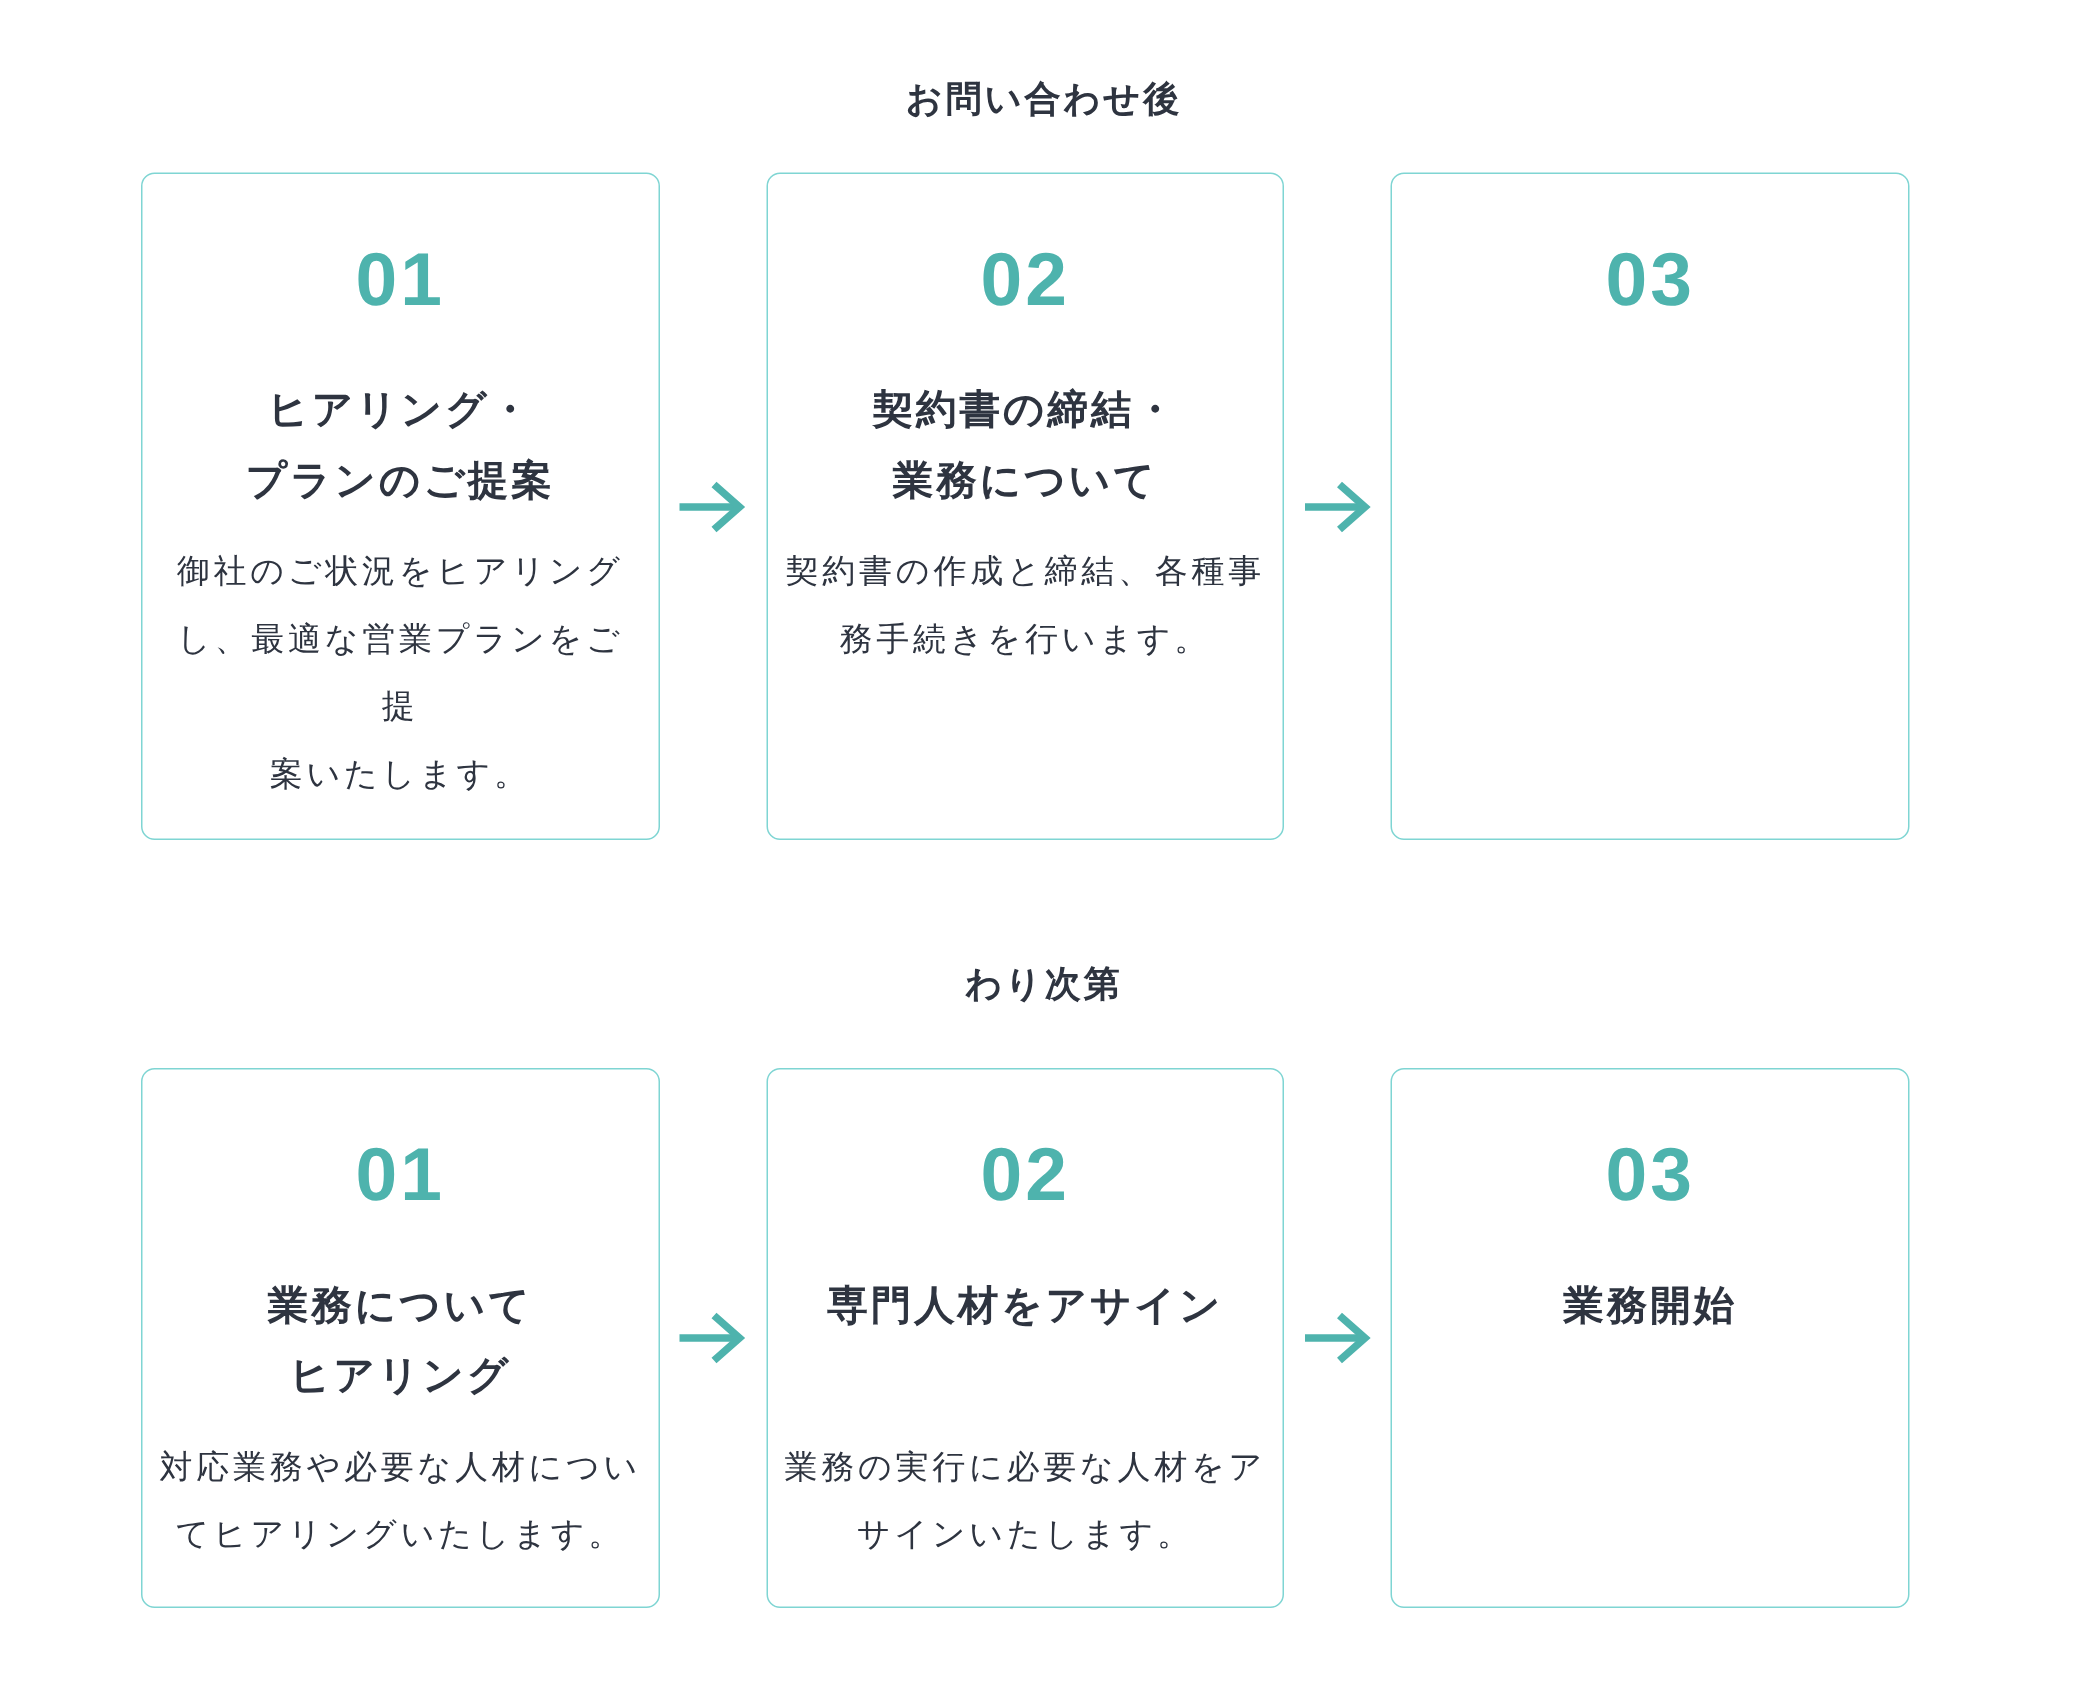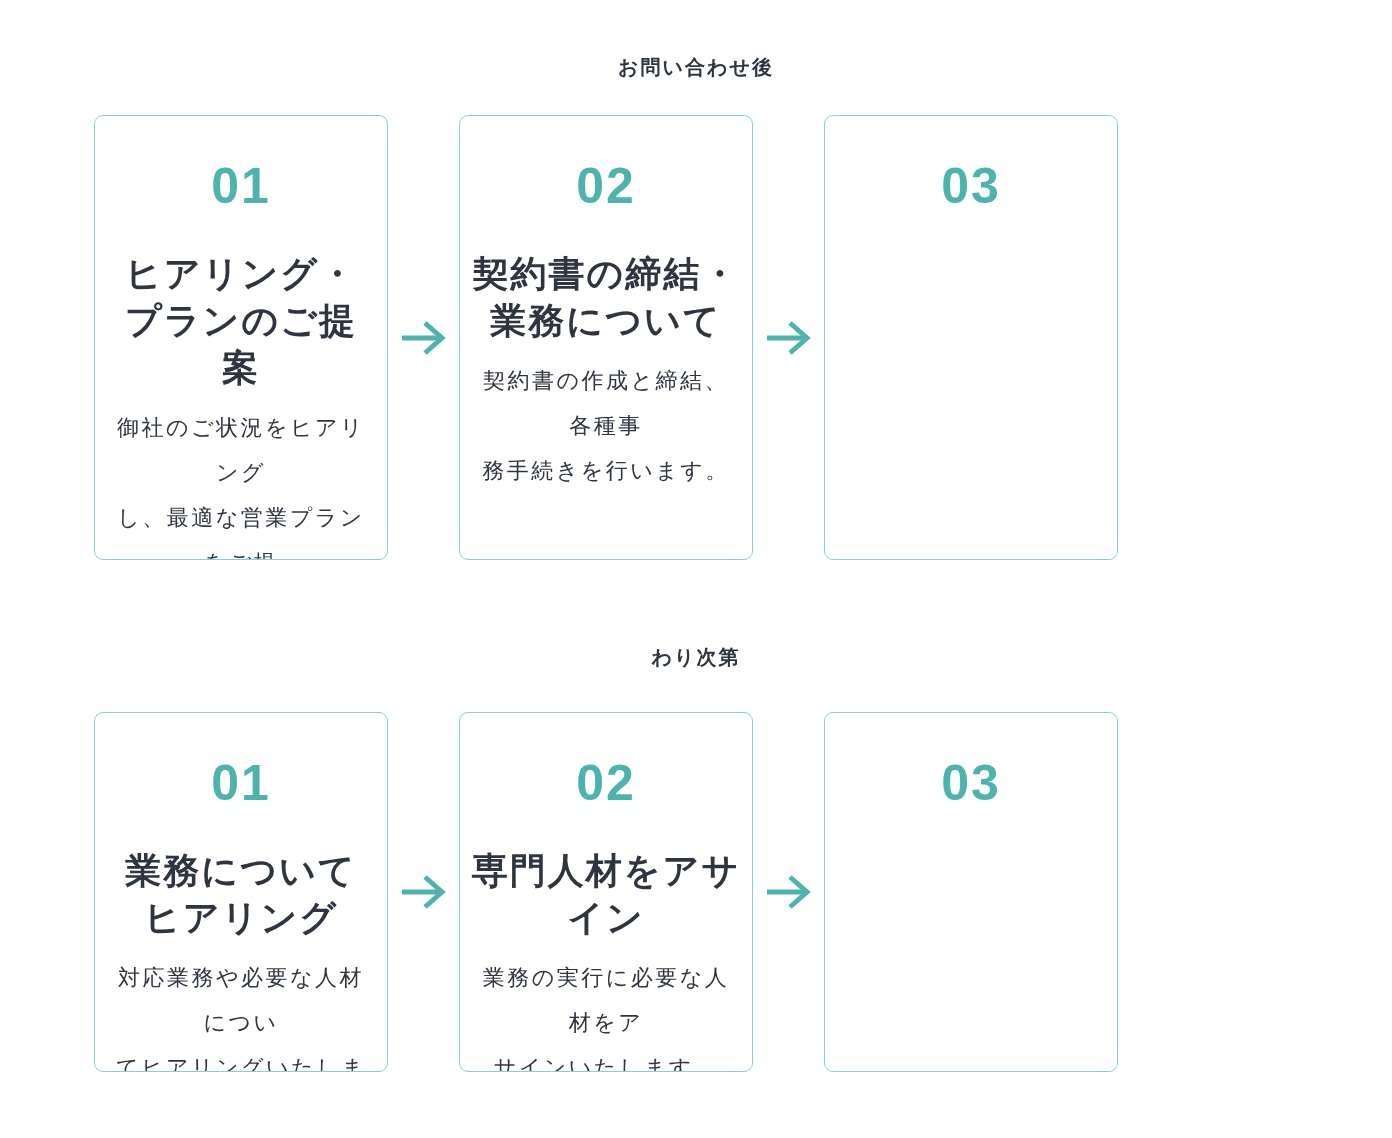--- a/index.html
+++ b/index.html
@@ -15,58 +15,58 @@
     height: 1138px;
     background: var(--background);
     color: var(--text);
     font-family: "Liberation Sans", "DejaVu Sans", sans-serif;
     overflow: hidden;
   }
   .flow-section { display: block; }
   .section-heading {
     margin: 0;
     text-align: center;
-    font-size: 20px;
+    font-size: 24px;
     font-weight: 700;
     letter-spacing: 2px;
     line-height: 36px;
     color: var(--text);
   }
   .flow-section--inquiry .section-heading { padding-top: 49px; }
   .flow-section--contract .section-heading { margin-top: 79px; }
   .steps-row {
     display: flex;
     align-items: stretch;
     width: 1179px;
     margin: 30px 0 0 94px;
   }
   .flow-section--contract .steps-row { margin-top: 37px; }
   .step-card {
-    width: 294px;
+    width: 346px;
     border: 1px solid var(--card-border);
     border-radius: 9px;
     background: var(--background);
     text-align: center;
     padding: 0 11px;
     overflow: hidden;
   }
   .flow-section--inquiry .step-card { height: 445px; }
   .flow-section--contract .step-card { height: 360px; }
   .step-number {
     margin-top: 44px;
     font-size: 50px;
     line-height: 52px;
     font-weight: 700;
     letter-spacing: 2px;
     color: var(--accent);
   }
   .step-title {
     margin-top: 38px;
     min-height: 94px;
-    font-size: 36px;
+    font-size: 27px;
     line-height: 47px;
     font-weight: 700;
     letter-spacing: 2px;
     white-space: pre-line;
   }
   .step-description {
     margin-top: 14px;
     font-size: 22px;
     line-height: 45px;
     letter-spacing: 2.5px;
@@ -154,16 +154,17 @@
 
     <div class="arrow-cell">
       <svg width="48" height="40" viewBox="0 0 48 40" fill="none" stroke="currentColor" stroke-width="5">
         <line x1="2" y1="20" x2="41" y2="20"></line>
         <polyline points="25,5 42,20 25,35" stroke-linejoin="miter"></polyline>
       </svg>
     </div>
 
     <div class="step-card">
       <div class="step-number">03</div>
+      <div class="step-title">業務開始</div>
     </div>
 
   </div>
 </section>
 
 </body></html>

